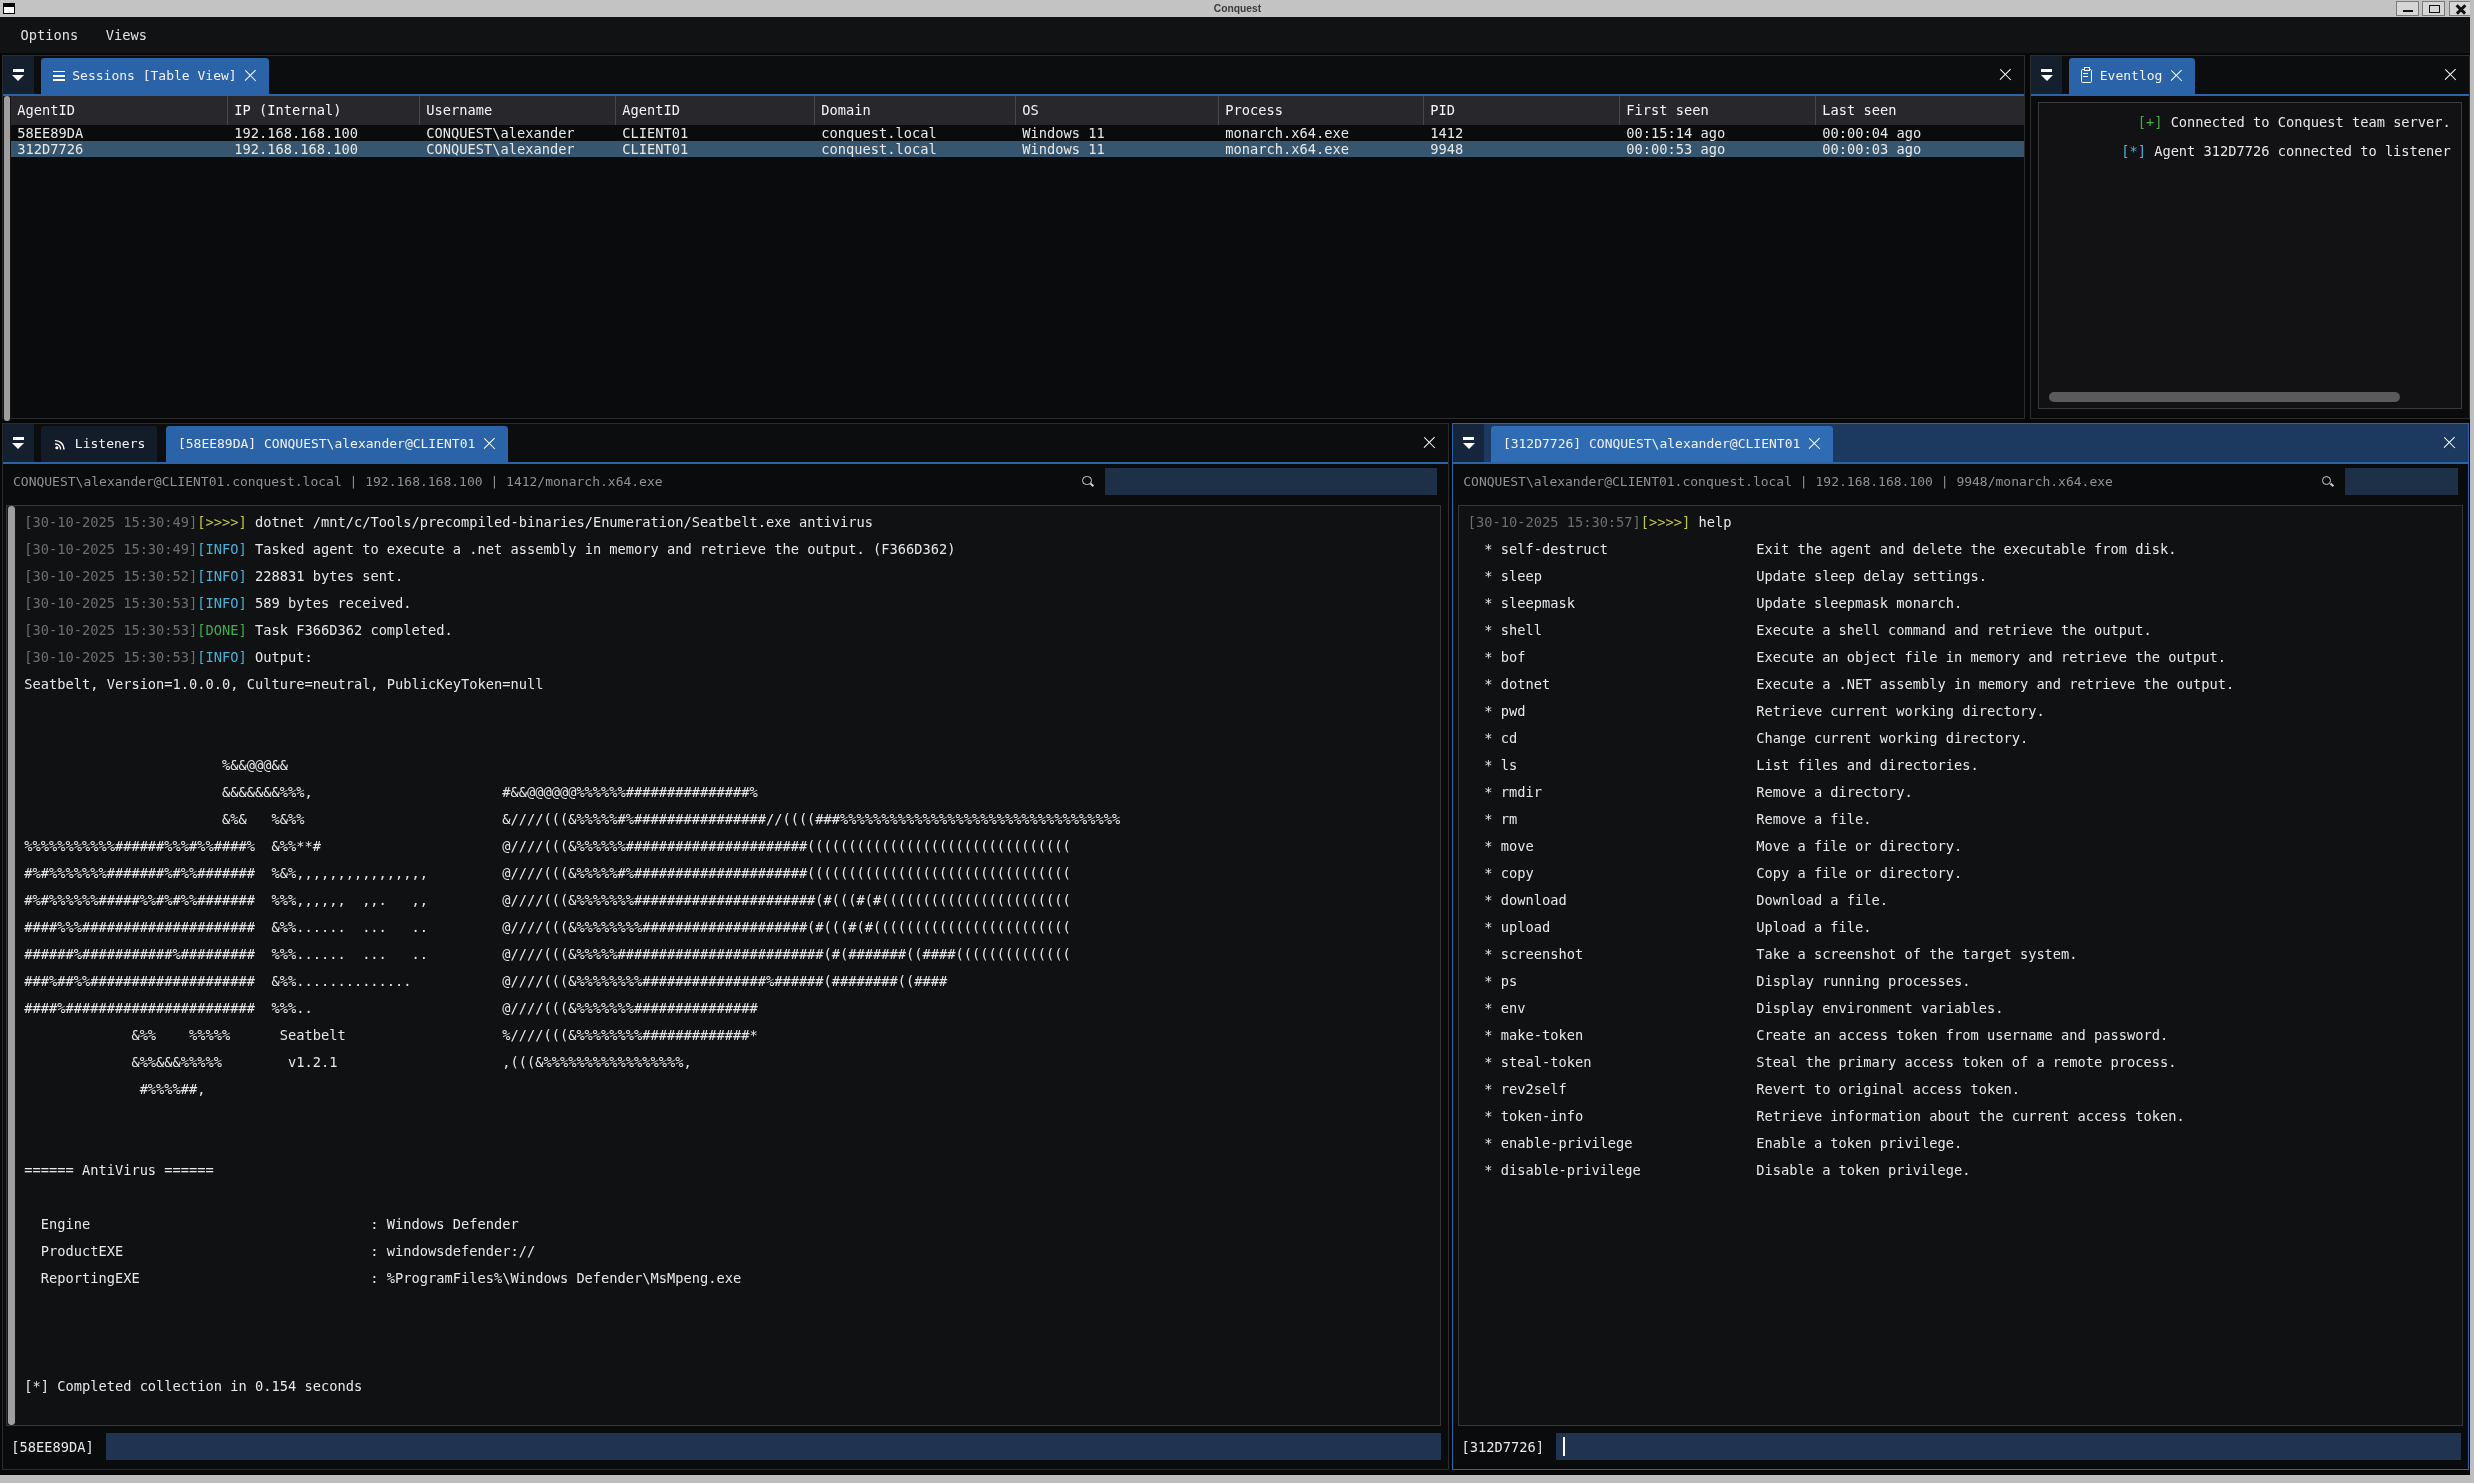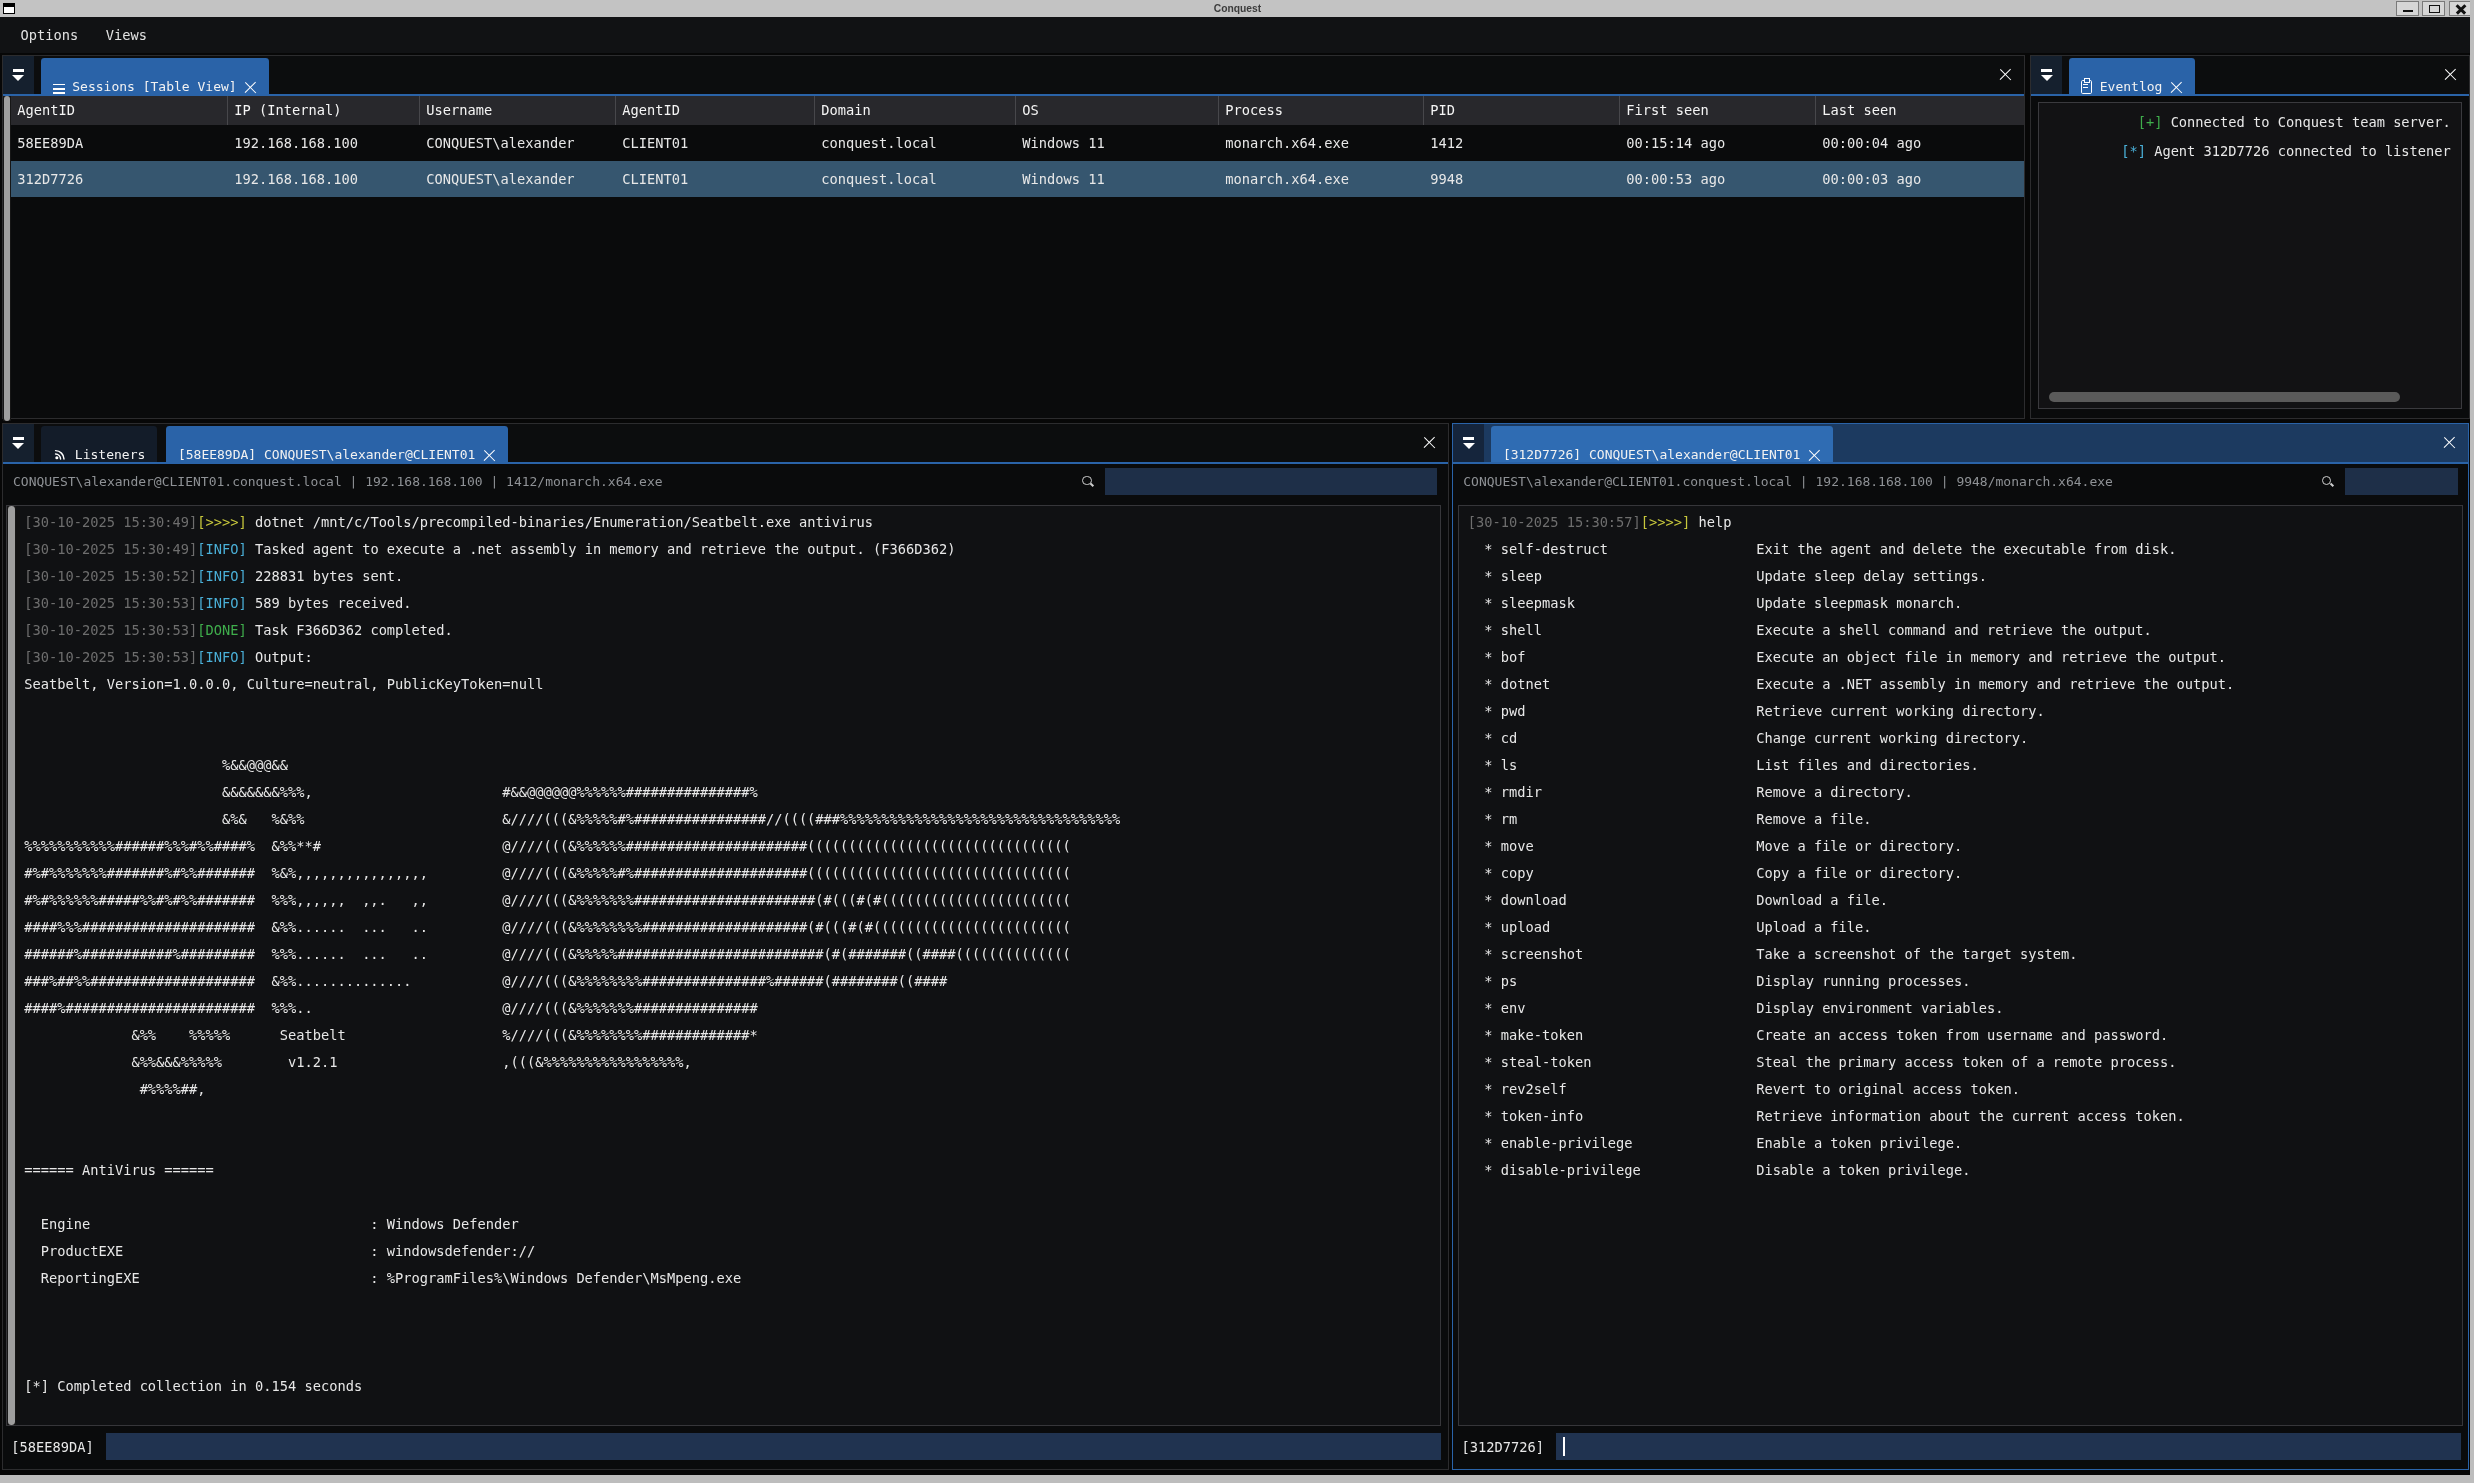--- a/index.html
+++ b/index.html
@@ -37,21 +37,21 @@
   #console-right  { left:1452px; top:423px; width:1017px; height:1047px; }
 
   .tabbar { height:38px; background:#0c0d0e; display:flex; align-items:stretch; }
   #console-right .tabbar { background:#1c3a60; }
   .collapse-btn { width:31px; display:flex; flex-direction:column; align-items:center; justify-content:center;
                   background:#15202e; margin-right:6.9px; cursor:default; }
   #console-right .collapse-btn { background:#15253c; }
   .collapse-btn .bar { width:11.2px; height:2.6px; background:#fff; margin-bottom:2.6px; }
   .collapse-btn .tri { width:0; height:0; border-left:6px solid transparent; border-right:6px solid transparent; border-top:6.9px solid #fff; }
 
-  .tab { display:flex; align-items:flex-end; gap:7.7px; padding:0 12px; font-size:13px; color:#f2f2f2;
+  .tab { display:flex; align-items:center; gap:7.7px; padding:0 12px; font-size:13px; color:#f2f2f2;
          border-radius:3.4px 3.4px 0 0; margin-top:1.7px; }
   .tab.active { background:#2a63a8; }
   #console-right .tab.active { background:#2f6cb3; }
   .tab.idle { background:#131c29; }
   .spacer { flex:1; }
 
   .xicon { position:relative; width:13px; height:13px; display:inline-block; }
   .xicon::before,.xicon::after { content:""; position:absolute; left:-0.9px; top:5.6px; width:14.6px; height:1.4px; background:#fff; }
   .xicon::before { transform:rotate(45deg); } .xicon::after { transform:rotate(-45deg); }
   .panel-x { align-self:center; margin-right:12px; }
@@ -64,21 +64,21 @@
   
   .clip-icon { position:relative; width:11.2px; height:13.7px; border:1.4px solid #fff; border-radius:1.7px; }
   .clip-icon::before { content:""; position:absolute; left:1.7px; top:-3.4px; width:4.3px; height:2.6px; background:#2a63a8; border:1.4px solid #fff; }
   .clip-icon::after { content:""; position:absolute; left:1.3px; top:2.6px; width:5.2px; height:1.3px; background:#fff; box-shadow:0 3px 0 #fff; }
 
   
   .table-wrap { display:flex; height:325px; }
   .vscroll { width:8.6px; background:#161616; }
   .vscroll .thumb { width:6.9px; margin-left:0.9px; height:100%; background:#9e9e9e; border-radius:3.4px; }
   .s-table { flex:1; overflow:hidden; }
-  .t-row { display:flex; height:36px; align-items:center; font-size:13.7px; color:#e8e8e8; }
+  .t-row { display:flex; height:16px; align-items:center; font-size:13.7px; color:#e8e8e8; }
   .t-row.t-head { height:29px; background:#28282c; color:#f5f5f5; }
   .t-cell { padding-left:6px; white-space:pre; overflow:hidden; height:100%; display:flex; align-items:center; }
   .t-head .t-cell { border-right:0.9px solid #47474b; }
   .t-head .t-cell:last-child { border-right:none; }
   .t-row.selected { background:#36566f; }
 
   
   .ev-box { position:absolute; left:6.9px; right:6.9px; top:46px; bottom:8.6px; background:#121214;
             border:0.9px solid #3a3a3e; padding:5.2px 10.3px; overflow:hidden; }
   .ev-line { font-size:13.7px; line-height:29px; white-space:pre; color:#e8e8e8;text-align:right; }

